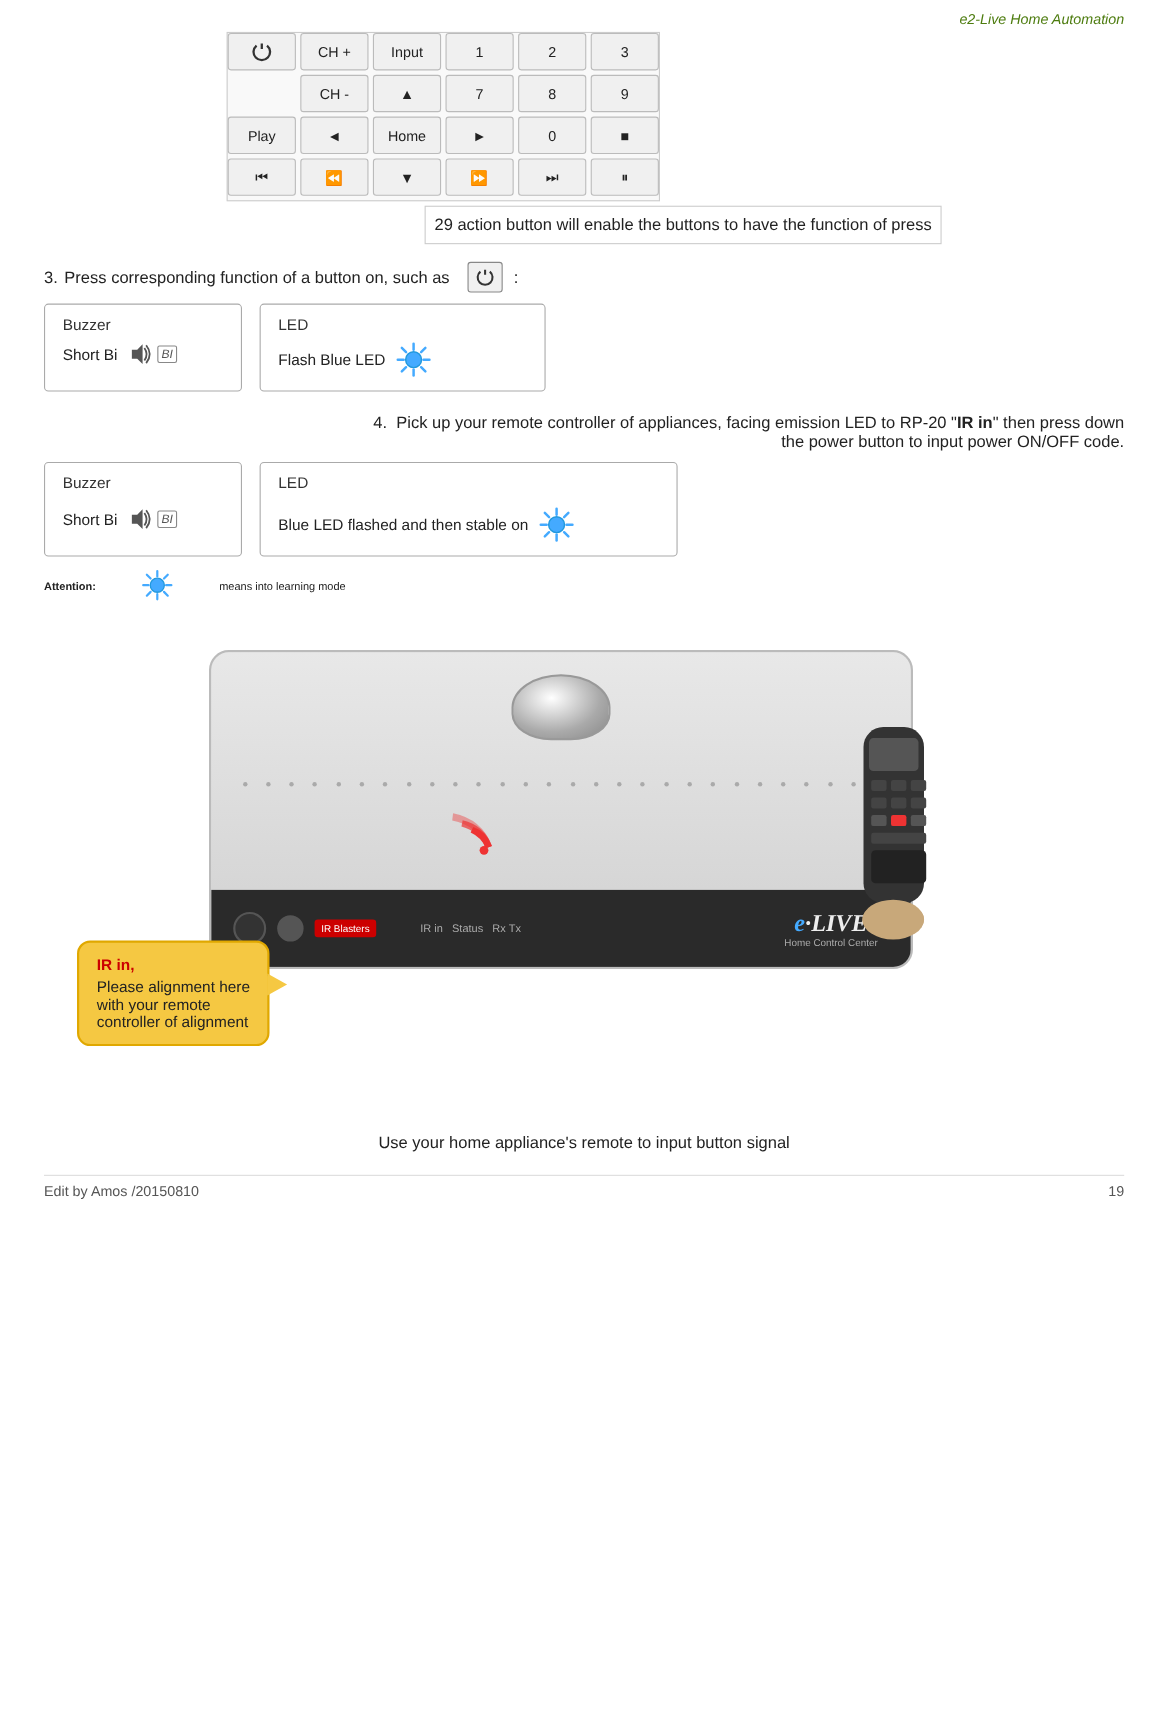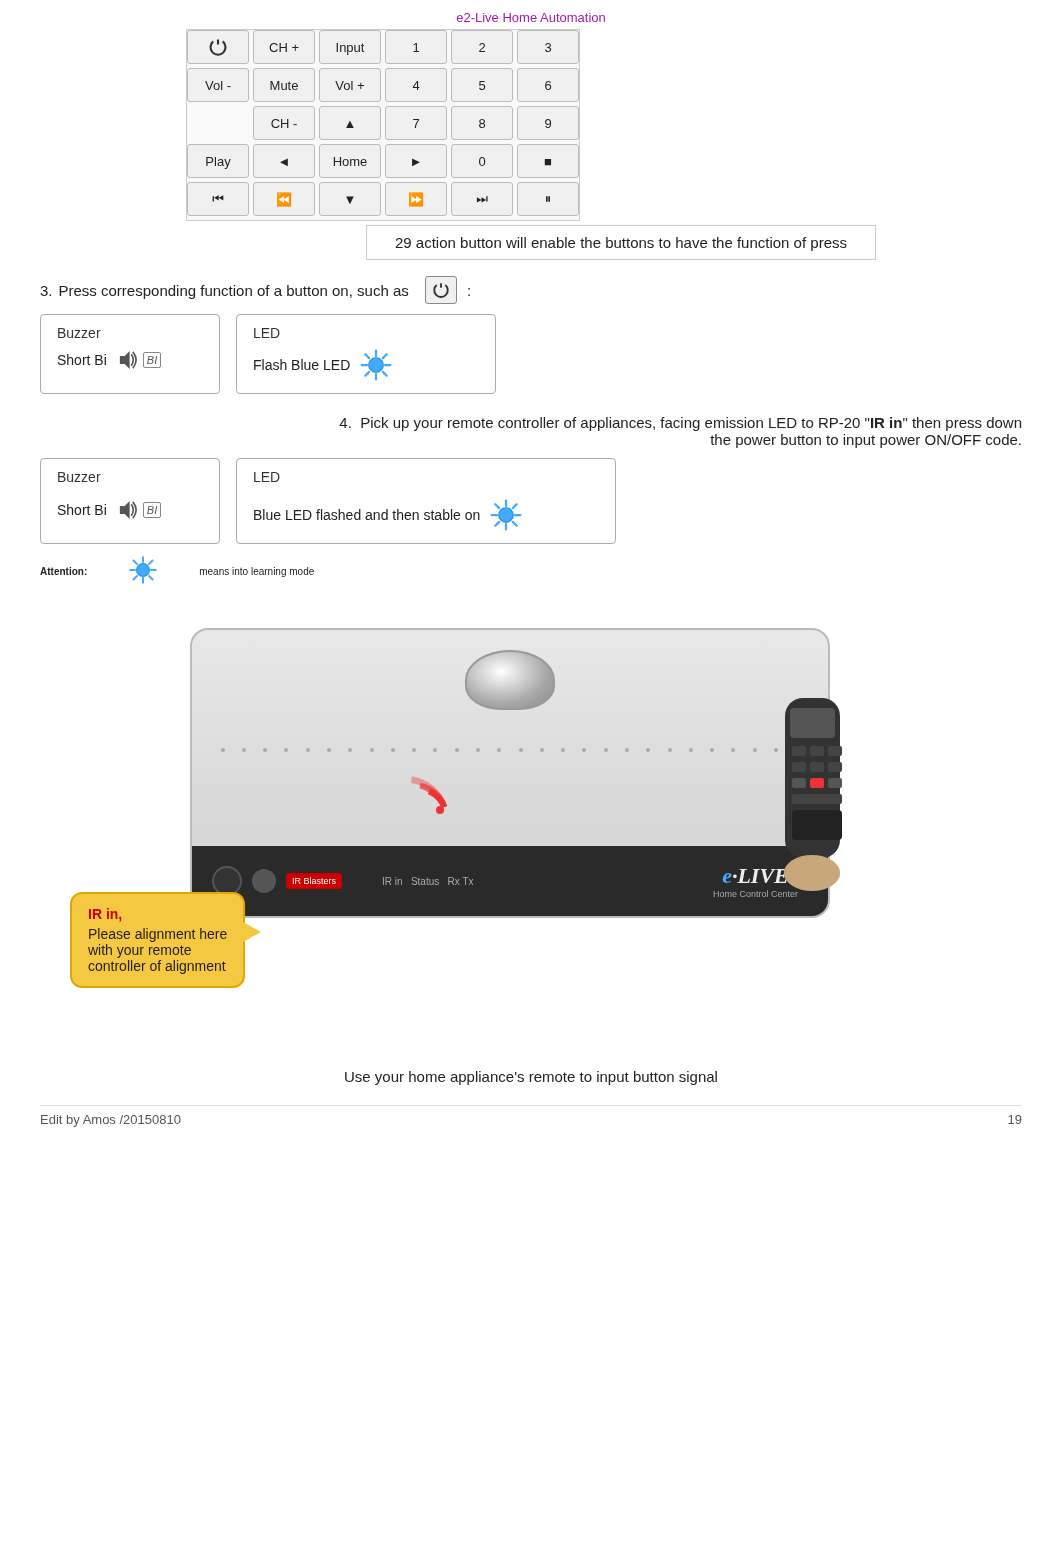--- a/index.html
+++ b/index.html
@@ -9,24 +9,25 @@
       background: #fff;
       color: #222;
       width: 1062px;
       min-height: 1557px;
       position: relative;
       padding: 10px 40px 40px 40px;
     }
 
     
     .header-right {
-      text-align: center;
+      text-align: right;
       font-size: 13px;
-      color: #a21caf;
+      color: #4d7c0f;
       margin-bottom: 4px;
+      font-style: italic;
     }
 
     
     .remote-section {
       display: flex;
       justify-content: center;
       margin-bottom: 0px;
       position: relative;
     }
     .remote-grid {
@@ -55,21 +56,21 @@
     .remote-btn.power-btn {
       font-size: 18px;
     }
     .remote-btn svg {
       width: 20px; height: 20px;
     }
 
     
     .callout-box {
       border: 1.5px solid #ccc;
-      padding: 8px 28px;
+      padding: 8px 8px;
       background: #fff;
       font-size: 15px;
       display: inline-block;
       margin-top: 4px;
       margin-left: 180px;
       position: relative;
     }
 
     
     .step-text {
@@ -270,28 +271,20 @@
             <path d="M12 3v6M6.3 5.3A9 9 0 1 0 17.7 5.3"></path>
           </svg>
         </div>
         <div class="remote-btn">CH +</div>
         <div class="remote-btn">Input</div>
         <div class="remote-btn">1</div>
         <div class="remote-btn">2</div>
         <div class="remote-btn">3</div>
       </div>
       
-      <div class="remote-row">
-        <div class="remote-btn">Vol -</div>
-        <div class="remote-btn">Mute</div>
-        <div class="remote-btn">Vol +</div>
-        <div class="remote-btn">4</div>
-        <div class="remote-btn">5</div>
-        <div class="remote-btn">6</div>
-      </div>
       
       <div class="remote-row">
         <div class="remote-btn" style="margin-left:66px;">CH -</div>
         <div class="remote-btn">▲</div>
         <div class="remote-btn">7</div>
         <div class="remote-btn">8</div>
         <div class="remote-btn">9</div>
       </div>
       
       <div class="remote-row">

